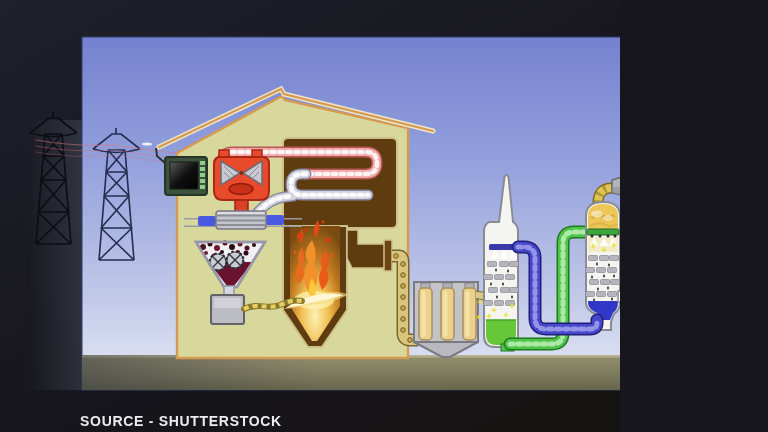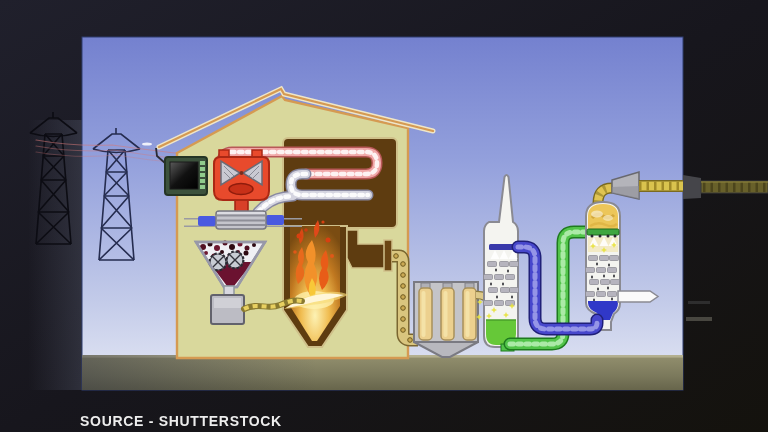--- a/index.html
+++ b/index.html
@@ -1,16 +1,16 @@
 <!DOCTYPE html>
 <html><head>
 <meta charset="utf-8">
 <style>
   html,body{margin:0;padding:0;background:#17161c;}
-  .stage{position:relative;width:768px;height:432px;overflow:hidden;
+  .stage{position:relative;width:620px;height:432px;overflow:hidden;
          font-family:"Liberation Sans",sans-serif;}
   .stage svg{position:absolute;left:0;top:0;}
   .caption{position:absolute;left:80px;top:412px;color:#ededed;
            font-weight:700;font-size:14px;letter-spacing:.7px;line-height:18px;}
 </style>
 </head>
 <body>
 
 <div class="stage">
 <svg width="768" height="432" viewBox="0 0 768 432">

